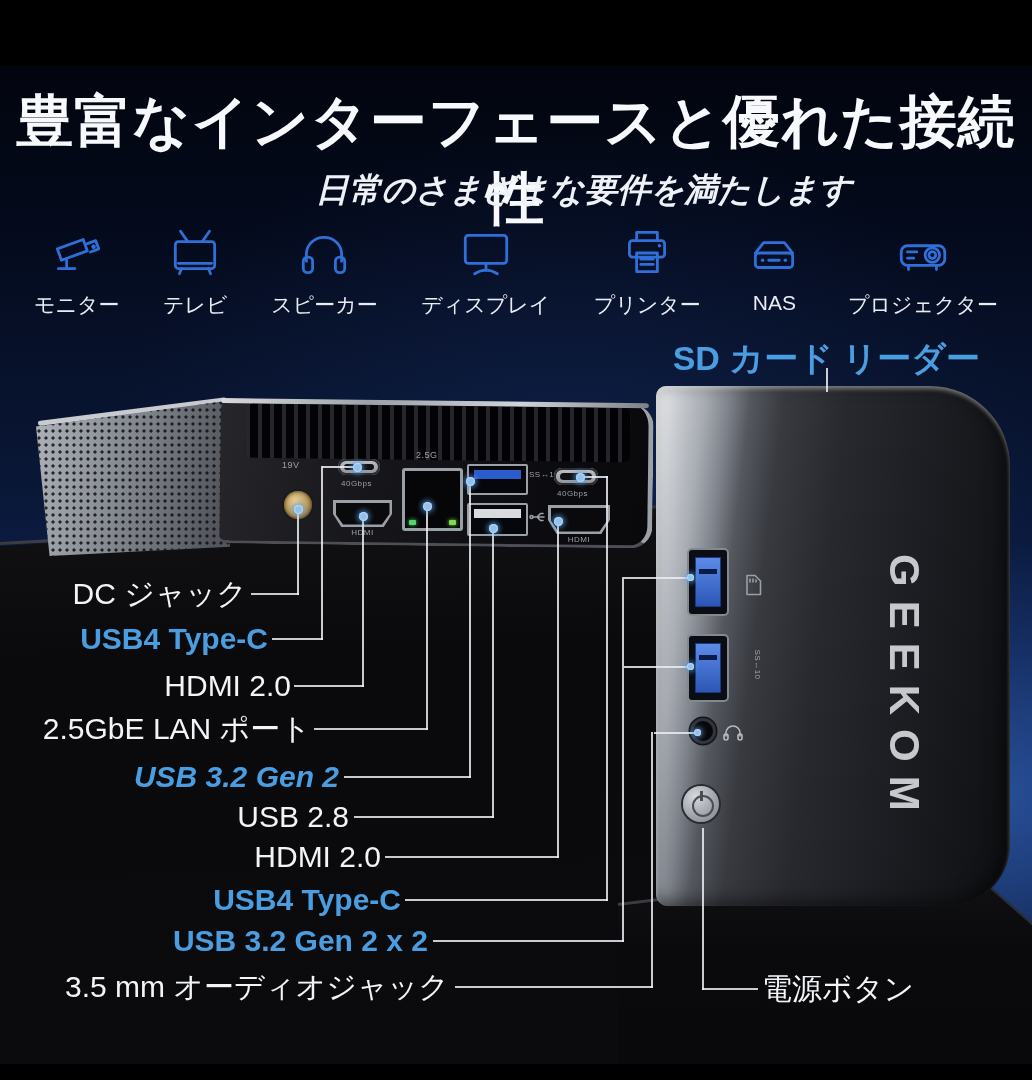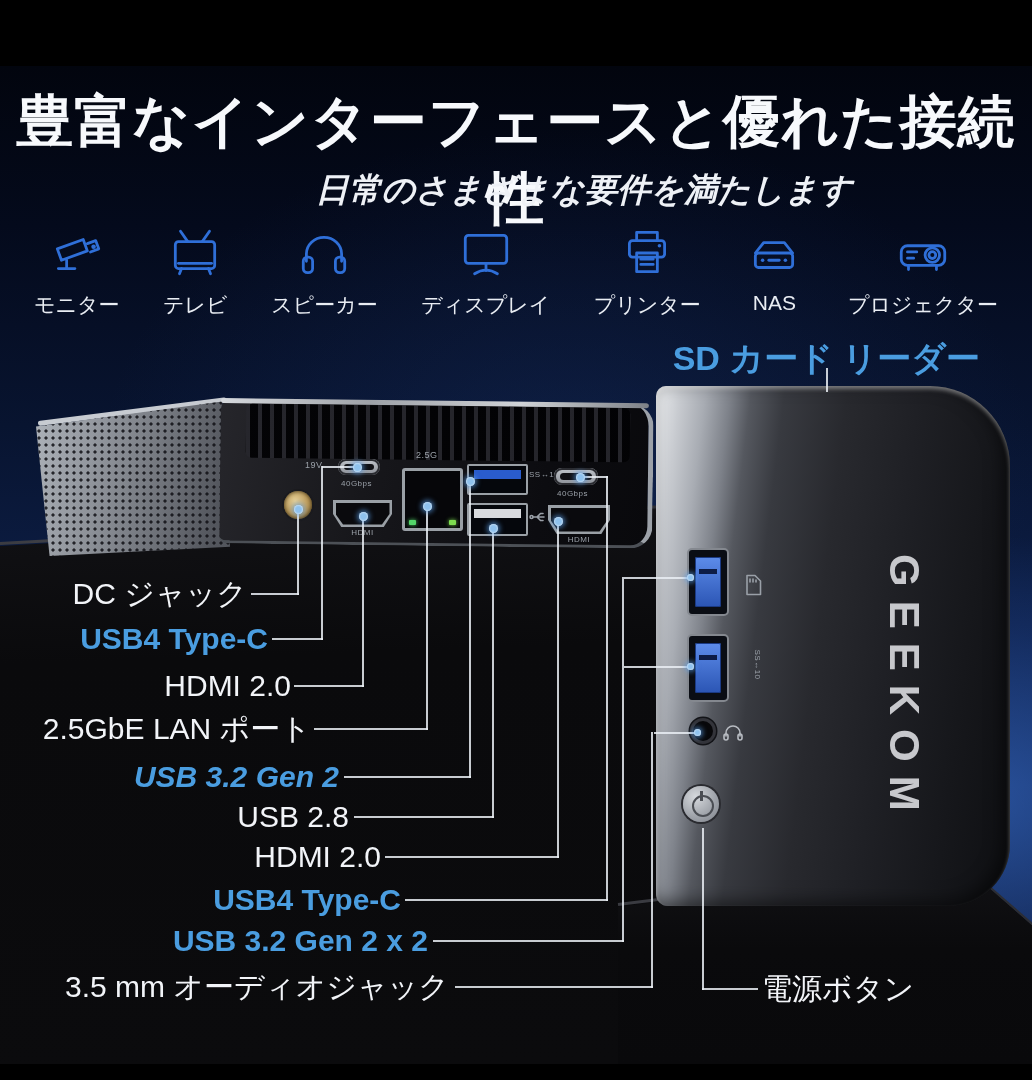--- a/index.html
+++ b/index.html
@@ -178,21 +178,21 @@
   <div class="abs" id="pedestal-right"></div>
   <div class="abs" id="pedestal-right-edge"></div>
   <div class="abs" id="pedestal-right-edge2"></div>
 
   <div class="abs" id="rim-top2"></div>
   <div class="abs" id="mesh-face"></div>
   <div class="abs" id="rear-panel"></div>
   <div class="abs" id="rim-top"></div>
   <div class="abs" id="vents"></div>
 
-  <span class="port-badge" style="left:282px;top:460px;margin-left:23px;">19V</span>
+  <span class="port-badge" style="left:282px;top:460px;">19V</span>
   <div class="abs" id="dc-jack"></div>
 
   <div class="tc-port" style="left:338px;top:459px;width:42px;">
       <i></i>
     </div>
   <span class="port-badge" style="left:341px;top:479px;font-size:8px;">40Gbps</span>
   <div class="hdmi-port" style="left:333px;top:500px;width:59px;height:27px;">
       <i></i>
     </div>
   <span class="port-badge" style="left:333px;top:528px;width:59px;text-align:center;font-size:8px;">HDMI</span>

